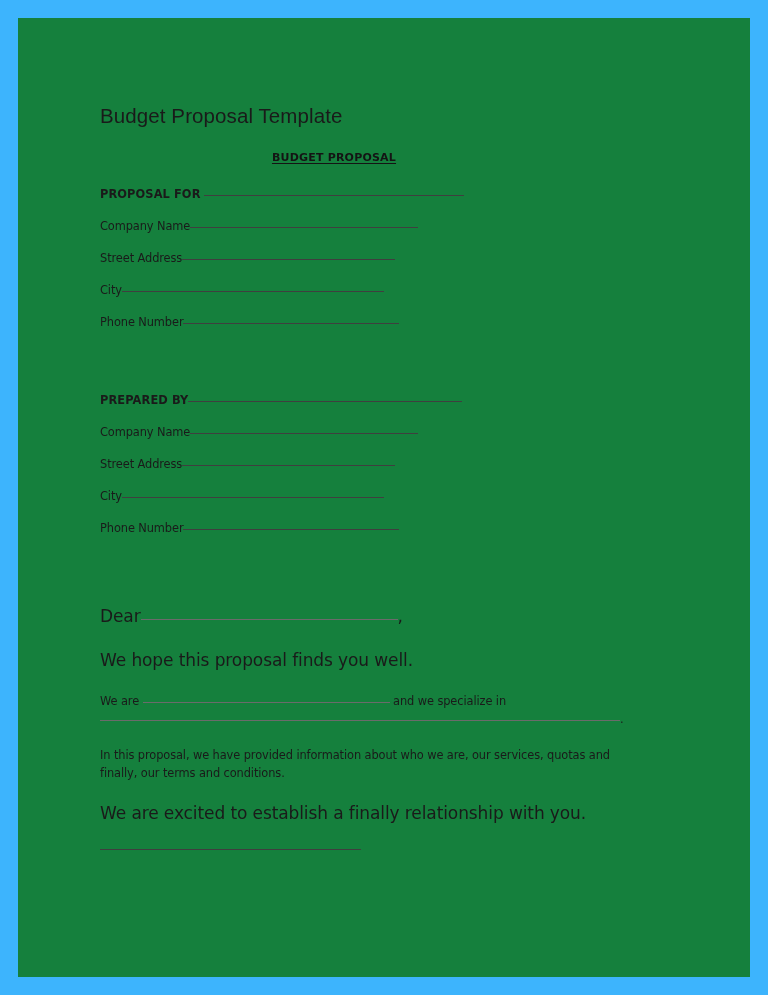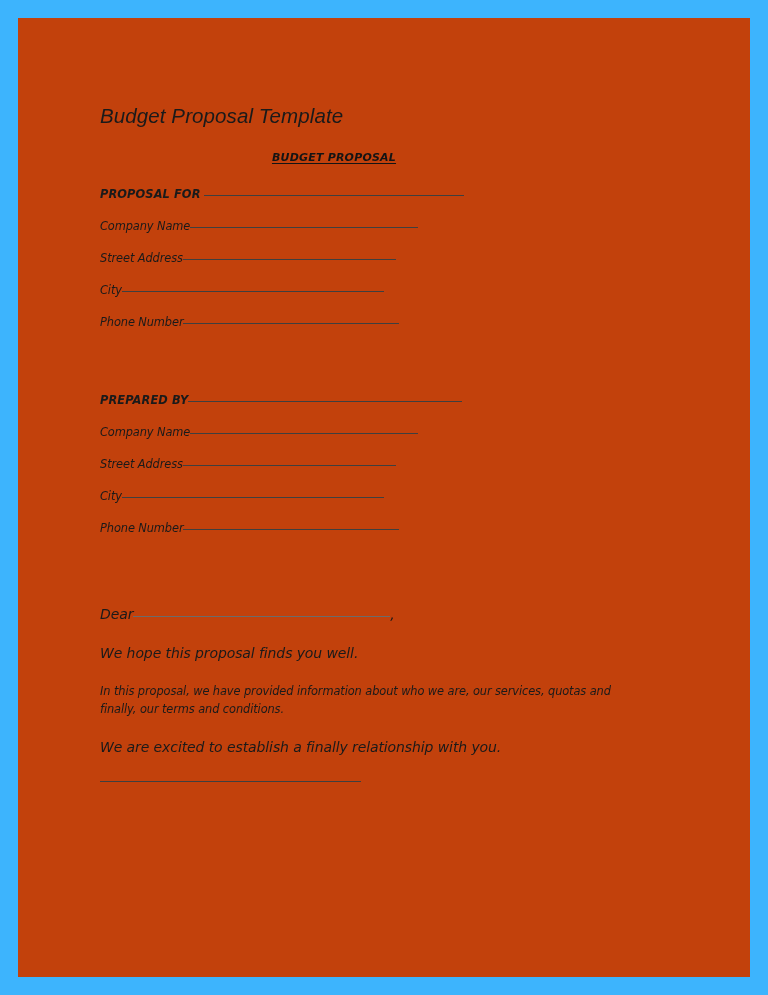--- a/index.html
+++ b/index.html
@@ -72,21 +72,21 @@
     height: 0;
   }
   .section-gap {
     height: 46px;
   }
   .letter-gap {
     height: 50px;
   }
   .para {
     font-family: "DejaVu Sans", sans-serif;
-    font-size: 14px;
+    font-size: 17px;
     color: #1a1a1a;
     line-height: 1.62;
     margin: 0 0 17px 0;
     letter-spacing: -0.1px;
   }
   .para.tight {
     white-space: nowrap;
   }
   .para-wrap {
     font-family: "DejaVu Sans", sans-serif;
@@ -109,21 +109,21 @@
   .sign-line {
     display: block;
     width: 261px;
     border-bottom: 1.5px solid #3f3f3f;
     height: 0;
   }
 </style>
 </head>
 <body style="background: rgb(61, 180, 253);">
 
-<div class="page-frame" style="background: #c2410c; font-style: italic;">
+<div class="page-frame" style="background: #15803d;">
   <div class="doc-body">
 
     <h1 class="doc-title">Budget Proposal Template</h1>
 
     <div class="doc-heading">BUDGET PROPOSAL</div>
 
     <div>
       <div class="field-row bold">
         <span class="lbl">PROPOSAL FOR</span><span>&nbsp;</span><span class="rule" style="width:260px"></span>
       </div>
@@ -163,20 +163,26 @@
 
     <div class="letter-gap"></div>
 
     <div>
       <div class="para tight">
         <span>Dear</span><span class="inline-rule" style="width:257px"></span><span>,</span>
       </div>
 
       <div class="para">We hope this proposal finds you well.</div>
 
+      <div class="para-wrap">
+        <span>We are</span>
+        <span class="inline-rule" style="width:247px"></span>
+        <span>and we specialize in</span>
+        <span class="inline-rule" style="width:520px"></span><span>.</span>
+      </div>
 
       <div class="para-wrap">In this proposal, we have provided information about who we are, our services, quotas and finally, our terms and conditions.</div>
 
       <div class="para">We are excited to establish a finally relationship with you.</div>
 
 
       <div class="sign-block">
         <span class="sign-line"></span>
       </div>
     </div>

